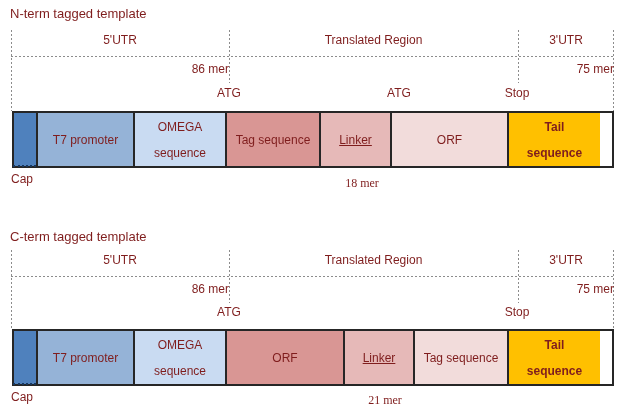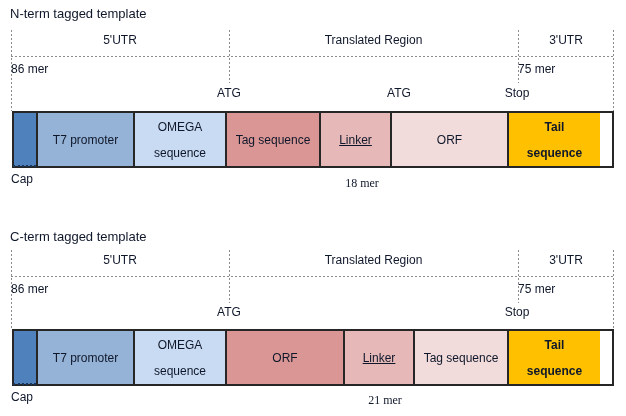--- a/index.html
+++ b/index.html
@@ -1,28 +1,28 @@
 <!DOCTYPE html>
 <html><head>
 <meta charset="utf-8">
 <style>
   html,body { margin:0; padding:0; background:#ffffff; }
   .canvas {
     position:relative; width:626px; height:416px; background:#ffffff;
-    font-family:"Liberation Sans", sans-serif; color:#0f172a; overflow:hidden;
+    font-family:"Liberation Sans", sans-serif; color:#7f1d1d; overflow:hidden;
   }
   .section { position:absolute; left:0; width:626px; }
   #sec-n { top:0; height:220px; }
   #sec-c { top:220px; height:196px; }
 
   .title { position:absolute; left:10px; top:6px; font-size:13px; }
   #sec-c .title { top:9px; }
 
   .region-label { position:absolute; top:33px; font-size:12px; text-align:center; }
-  .region-length { position:absolute; top:62px; font-size:12px; text-align:left; }
+  .region-length { position:absolute; top:62px; font-size:12px; text-align:right; }
   .col-a { left:11px;  width:218px; }
   .col-b { left:229px; width:289px; }
   .col-c { left:518px; width:96px;  }
 
   .hline { position:absolute; left:11px; top:56px; width:603px; height:1px;
            background:repeating-linear-gradient(90deg,#8C8C8C 0 2px, transparent 2px 4px); }
   .vline { position:absolute; width:1px; top:30px;
            background:repeating-linear-gradient(180deg,#8C8C8C 0 2px, transparent 2px 4px); }
   .vl-left  { left:11px;  height:81px; }
   .vl-m1    { left:229px; height:53px; }

